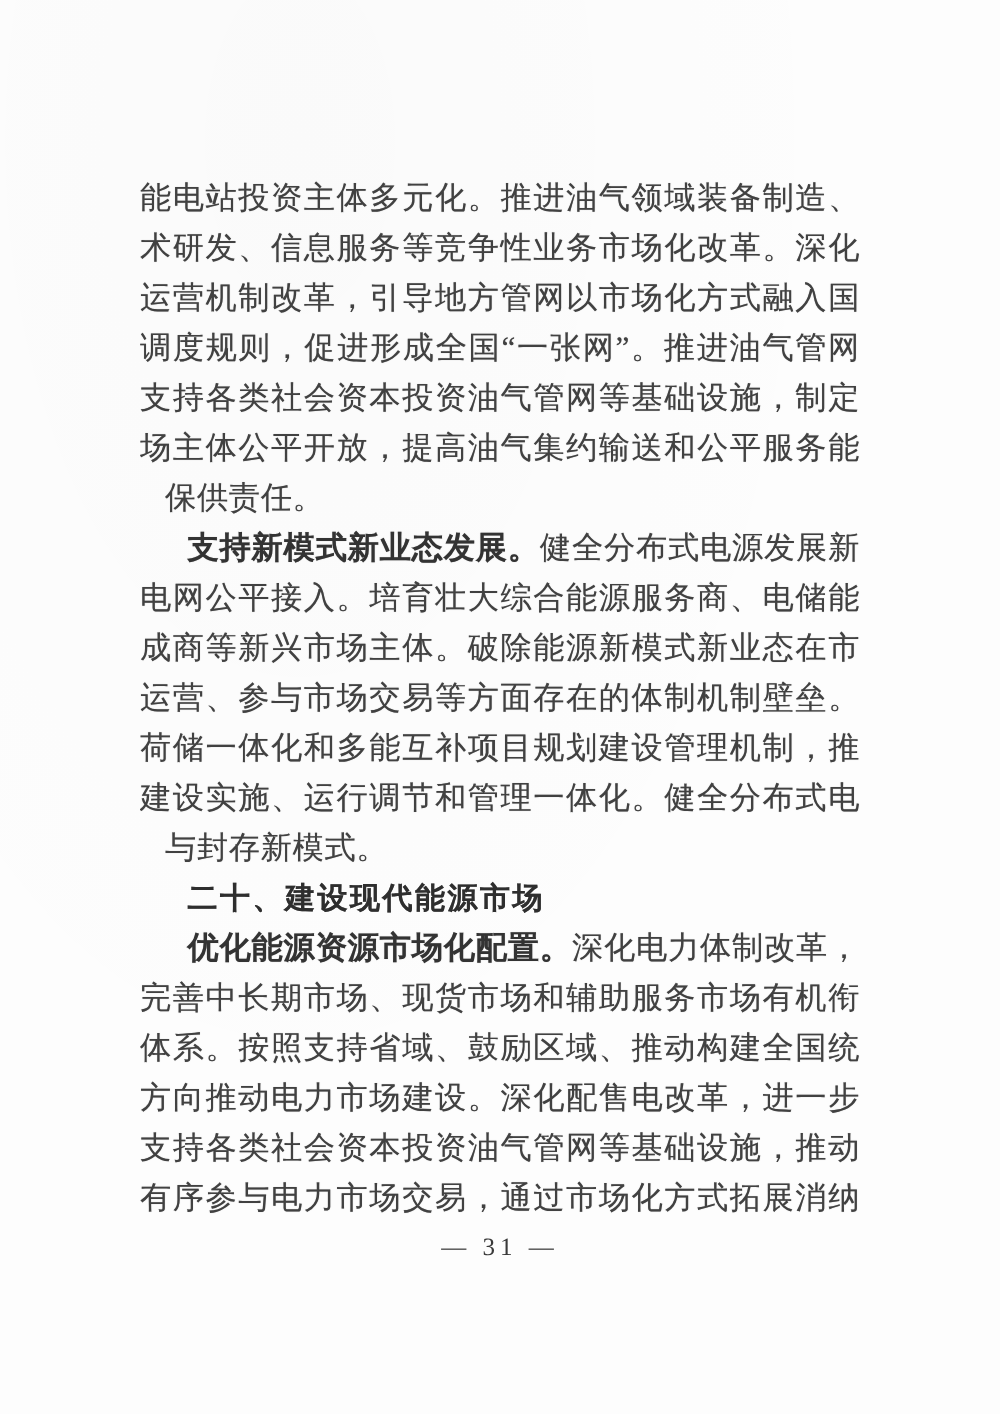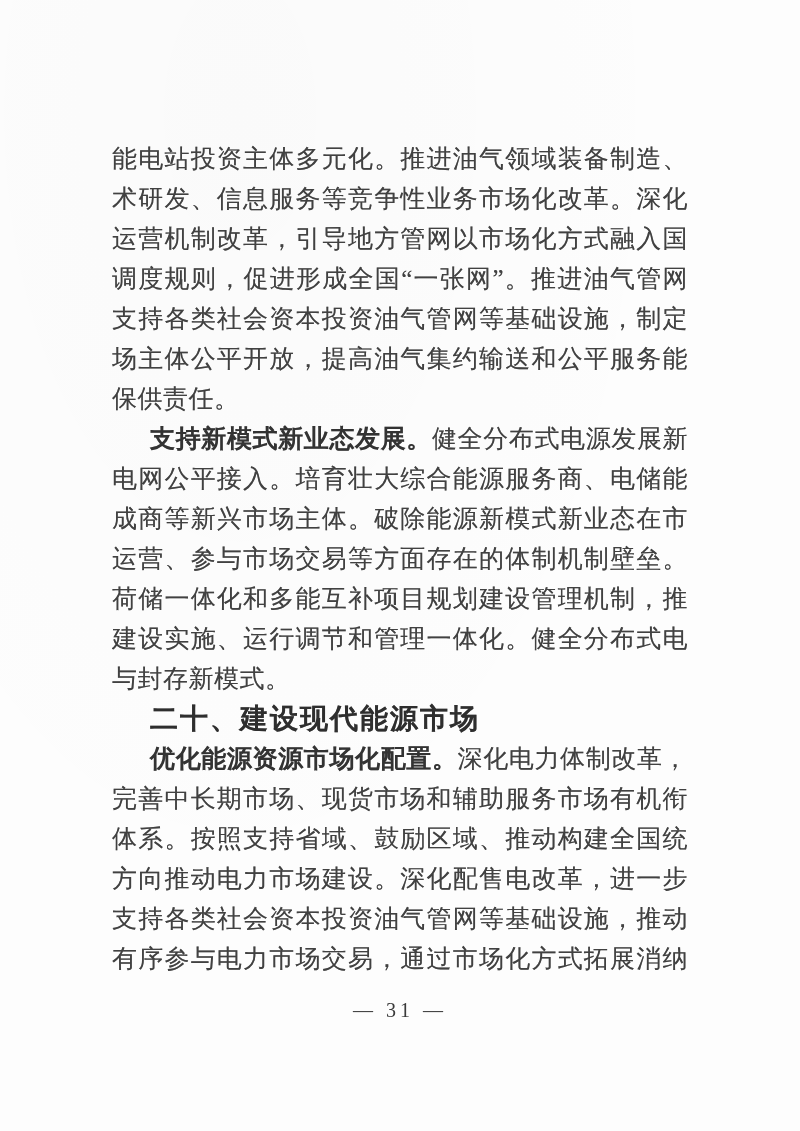--- a/index.html
+++ b/index.html
@@ -33,41 +33,42 @@
     height:40px;
     overflow:hidden;
     text-align:justify;
     text-align-last:justify;
     text-justify:inter-character;
     letter-spacing:0.5px;
     text-shadow:0 0 0.6px rgba(80,80,80,0.55);
   }
   .line-end{
     text-align-last:left;
+    margin-left:20px;
   }
   .indent{
     text-indent:38px;
   }
   .lead{
     font-weight:700;
     color:#333333;
   }
   .heading{
     font-family:"Liberation Sans","DejaVu Sans",sans-serif;
     font-weight:700;
-    font-size:28px;
+    font-size:24px;
     line-height:40px;
     height:40px;
     letter-spacing:2px;
     text-indent:38px;
     color:var(--heading-text);
     text-shadow:0 0 0.5px rgba(46,46,46,0.6);
   }
   .page-footer{
-    margin-top:18px;
+    margin-top:6px;
     text-align:center;
     font-size:20px;
     line-height:26px;
     letter-spacing:4px;
     color:var(--footer-text);
   }
 </style>
 </head>
 <body>
 

